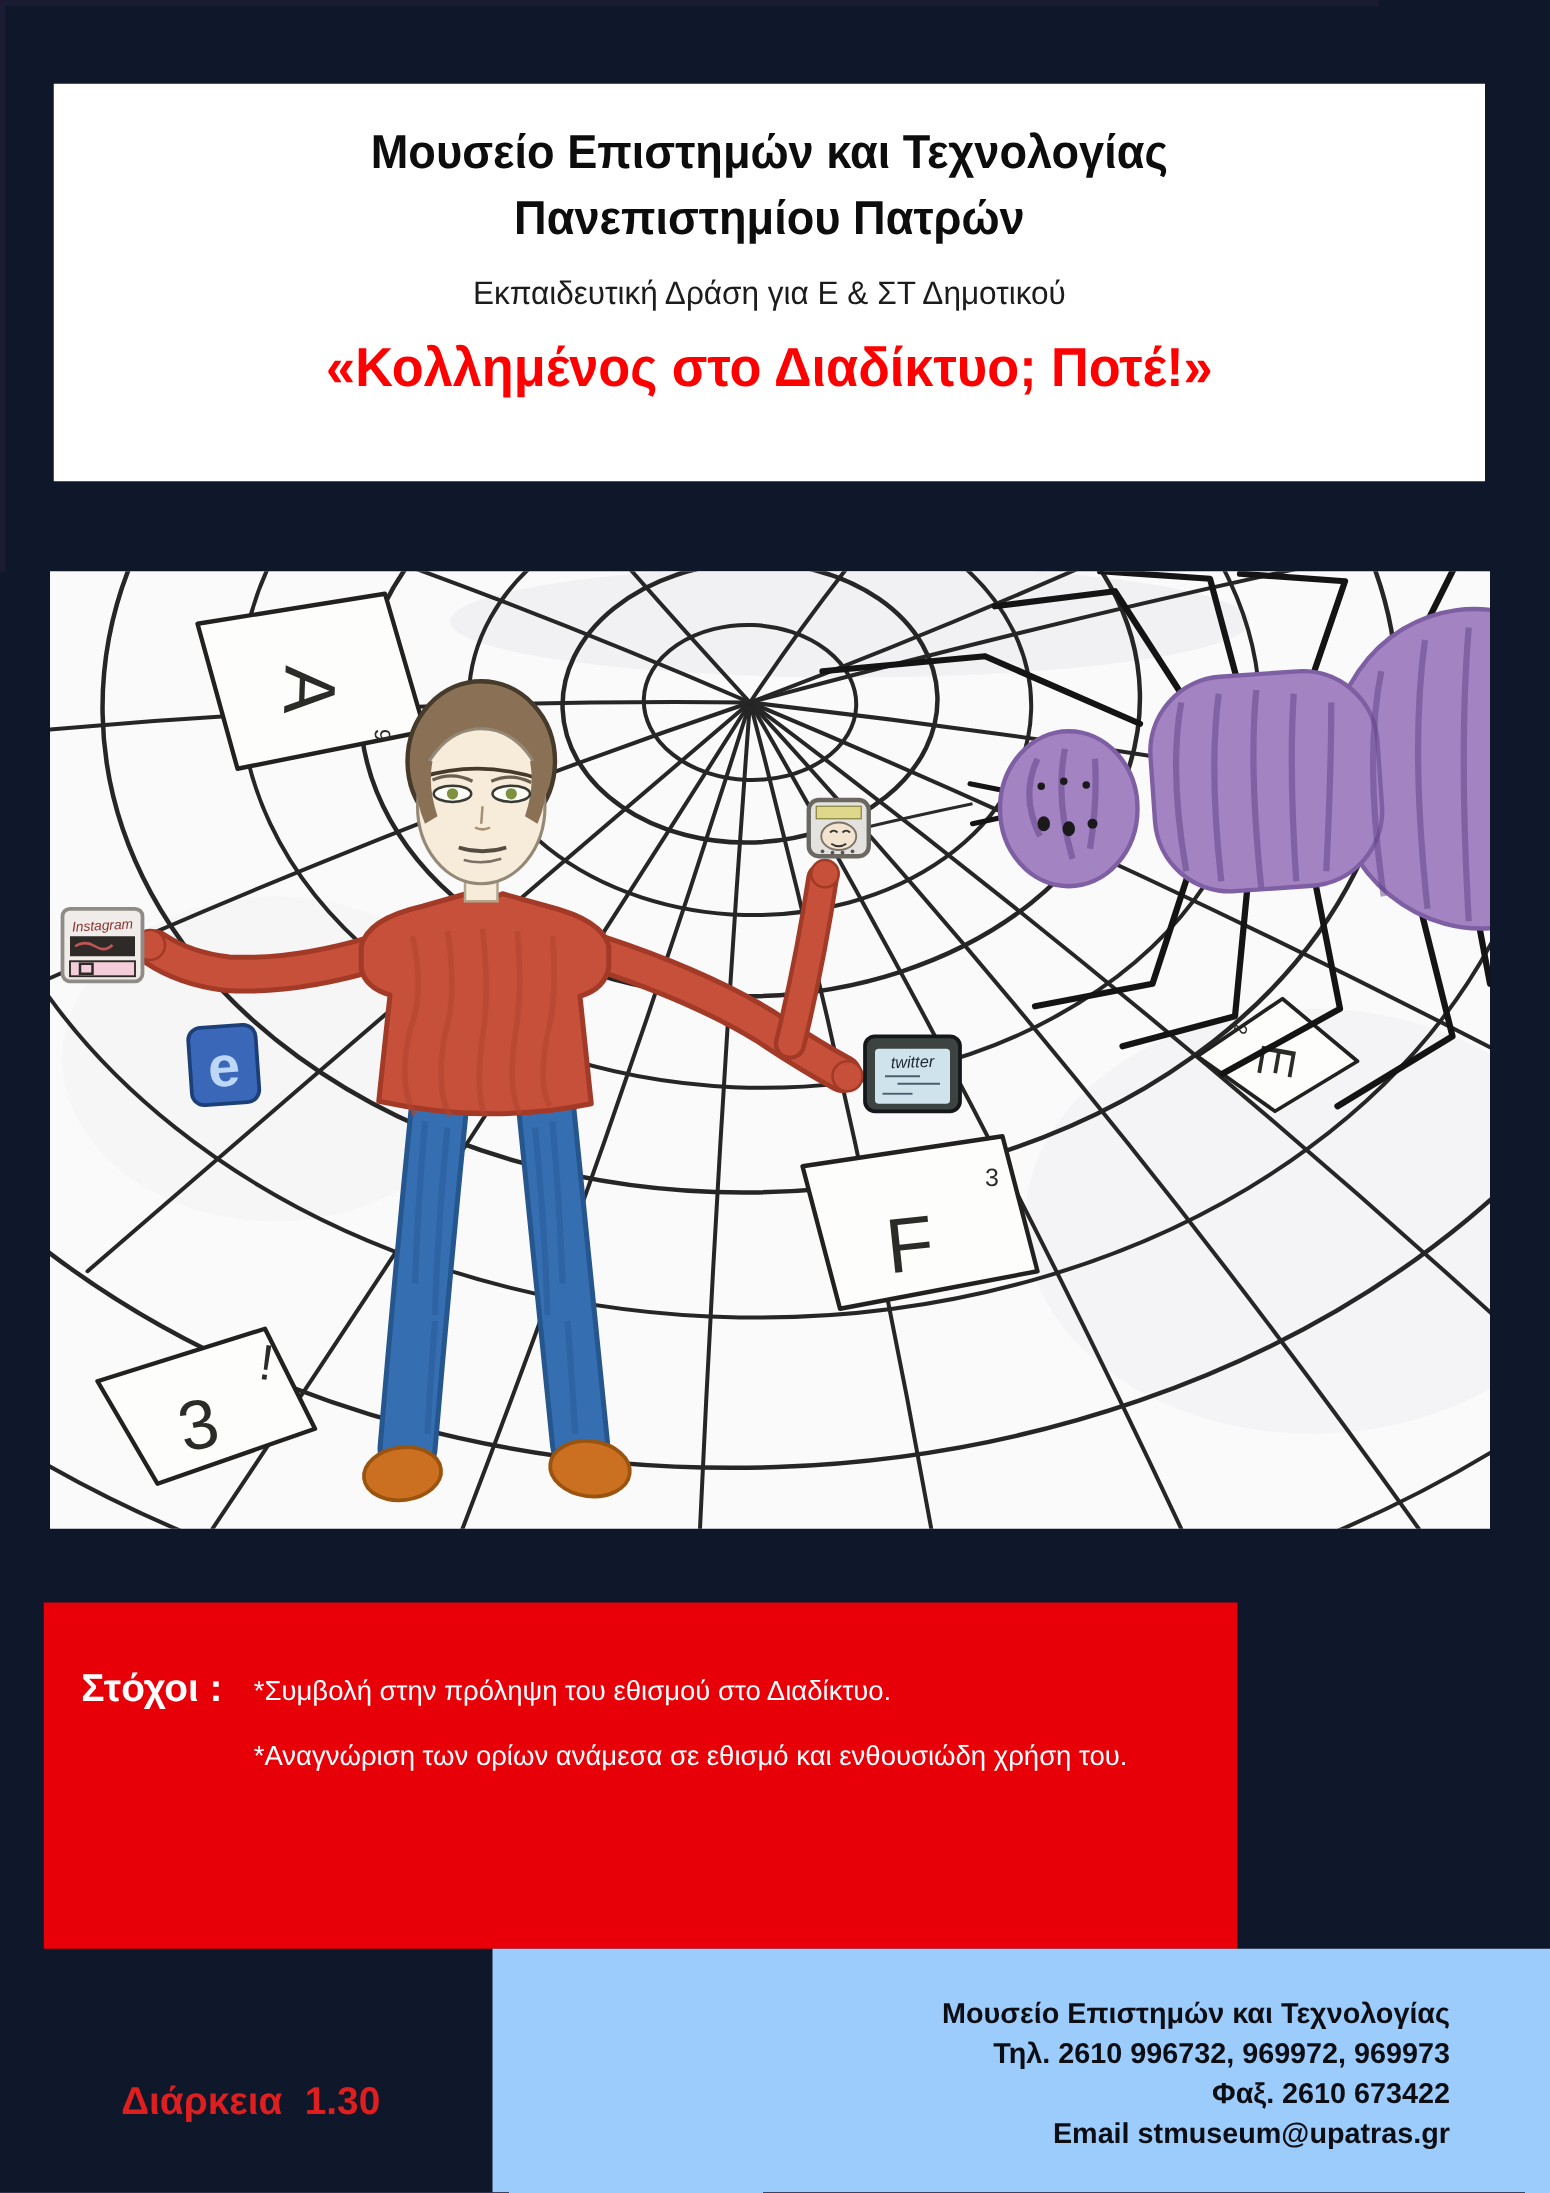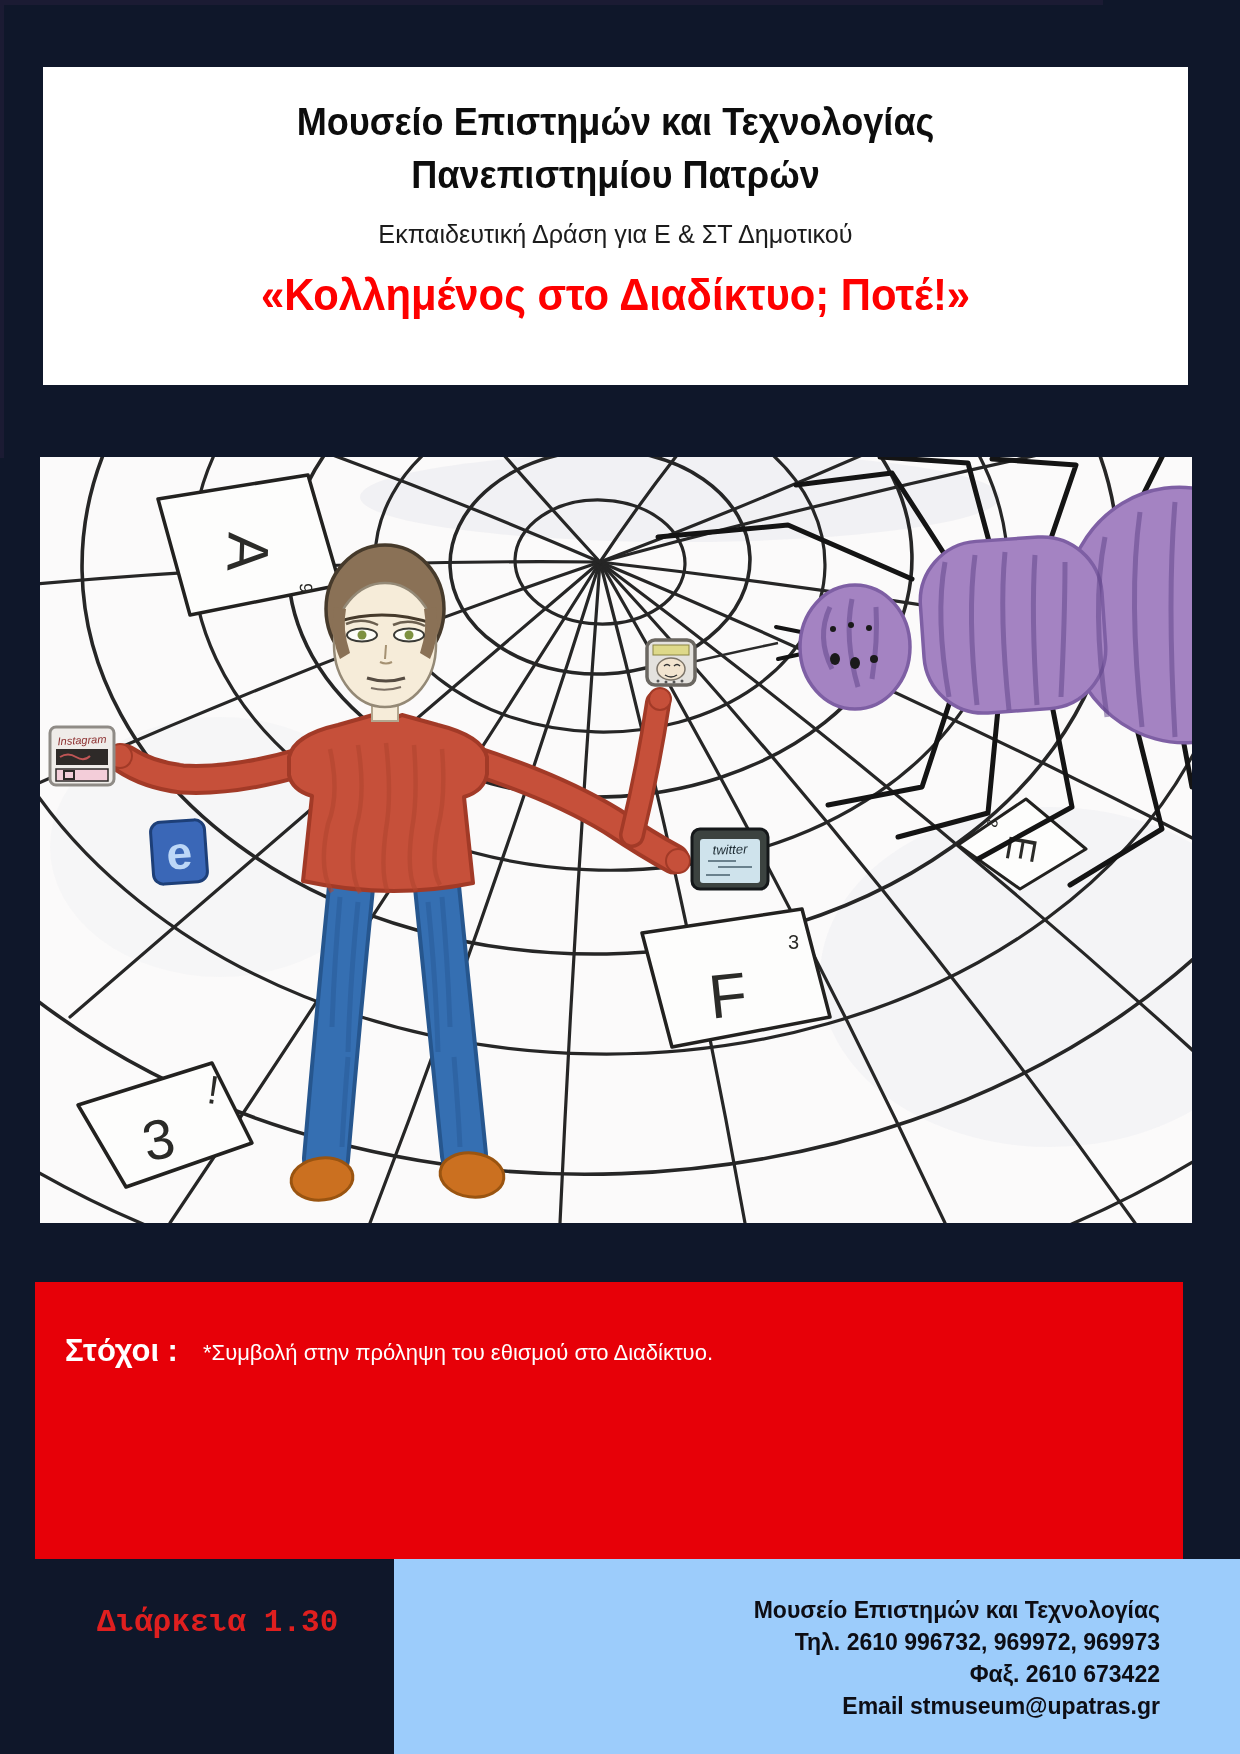--- a/index.html
+++ b/index.html
@@ -11,27 +11,27 @@
   .header-box{position:absolute;left:43px;top:67px;width:1145px;height:318px;background:#ffffff;}
   .h-line{position:absolute;left:0;width:100%;text-align:center;white-space:nowrap;}
   .h1{top:32px;font-size:38px;font-weight:bold;color:#0d0d0d;line-height:46px;transform:scaleX(0.95);}
   .h2{top:85px;font-size:38px;font-weight:bold;color:#0d0d0d;line-height:46px;transform:scaleX(0.95);}
   .h3{top:151px;font-size:26px;font-weight:400;color:#1c1c1c;line-height:32px;transform:scaleX(0.97);}
   .h4{top:203px;font-size:44px;font-weight:bold;color:#fe0000;line-height:50px;transform:scaleX(0.95);}
 
   .drawing{position:absolute;left:40px;top:457px;width:1152px;height:766px;background:#fbfafa;}
   .drawing svg{display:block;}
 
-  .goals-box{position:absolute;left:35px;top:1282px;width:1148px;height:277px;background:#e70008;}
+  .goals-box{position:absolute;left:35px;top:1282px;width:955px;height:277px;background:#e70008;}
   .goals-label{position:absolute;left:30px;top:50px;font-size:31px;font-weight:bold;color:#ffffff;line-height:38px;}
   .goals-list{position:absolute;left:168px;top:52px;right:10px;}
   .goal-line{font-size:22px;color:#ffffff;line-height:38px;white-space:nowrap;}
   .goal-line:first-child{margin-bottom:14px;}
 
-  .duration{position:absolute;left:97px;top:1604px;font-size:31px;font-weight:bold;color:#df1f1f;line-height:38px;font-family:Liberation Mono, monospace;}
+  .duration{position:absolute;left:97px;top:1662px;font-size:31px;font-weight:bold;color:#df1f1f;line-height:38px;}
   .duration-value{margin-left:18px;}
 
   .contact-box{position:absolute;left:394px;top:1559px;width:846px;height:195px;background:#9cccfb;
                box-sizing:border-box;padding:35px 80px 0 0;text-align:right;}
   .contact-line{font-size:23px;font-weight:bold;color:#0d0d14;line-height:32px;white-space:nowrap;}
 </style>
 </head>
 <body>
 
 <div class="page">
@@ -241,20 +241,21 @@
             <path d="M666 418h24"></path>
         </g>
       </g>
     </svg>
   </div>
 
   <section class="goals-box">
     <div class="goals-label">Στόχοι :</div>
     <div class="goals-list">
       <div class="goal-line">*Συμβολή στην πρόληψη του εθισμού στο Διαδίκτυο.</div>
+      <div class="goal-line">*Αναγνώριση των ορίων ανάμεσα σε εθισμό και ενθουσιώδη χρήση του.</div>
     </div>
   </section>
 
   <div class="duration">
     <span>Διάρκεια</span><span class="duration-value">1.30</span>
   </div>
 
   <section class="contact-box">
     <div class="contact-line">Μουσείο Επιστημών και Τεχνολογίας</div>
     <div class="contact-line">Τηλ. 2610 996732, 969972, 969973</div>

